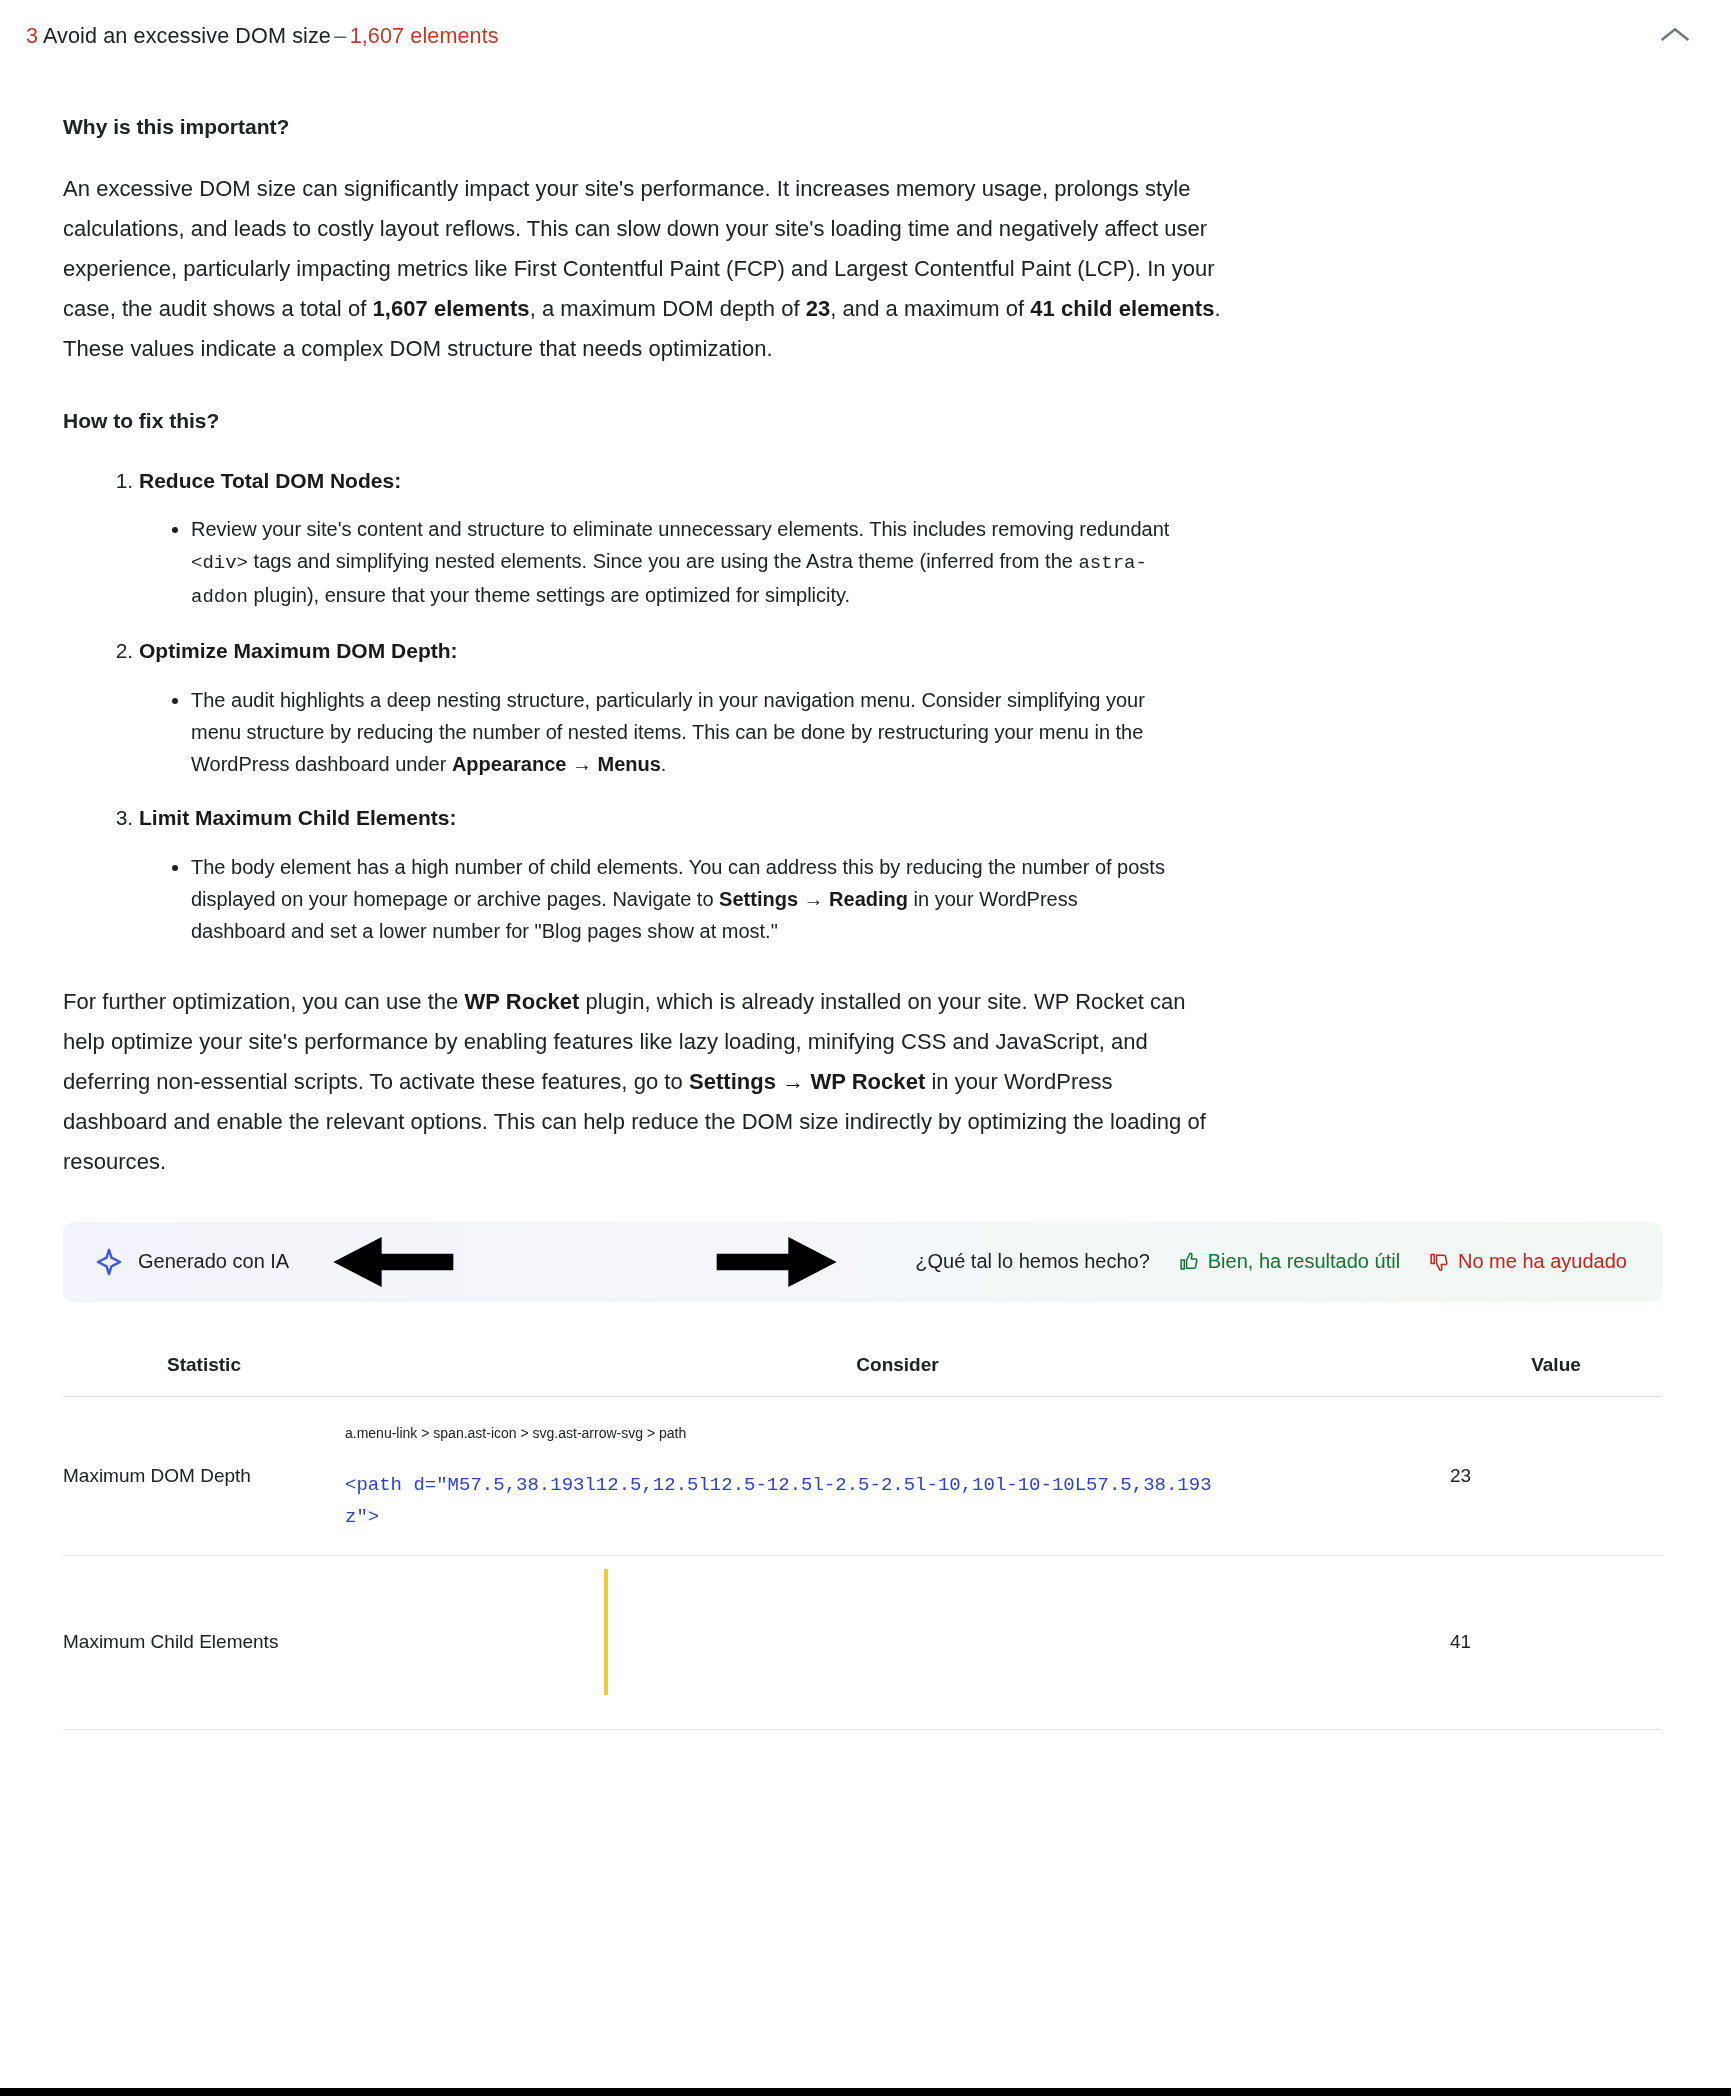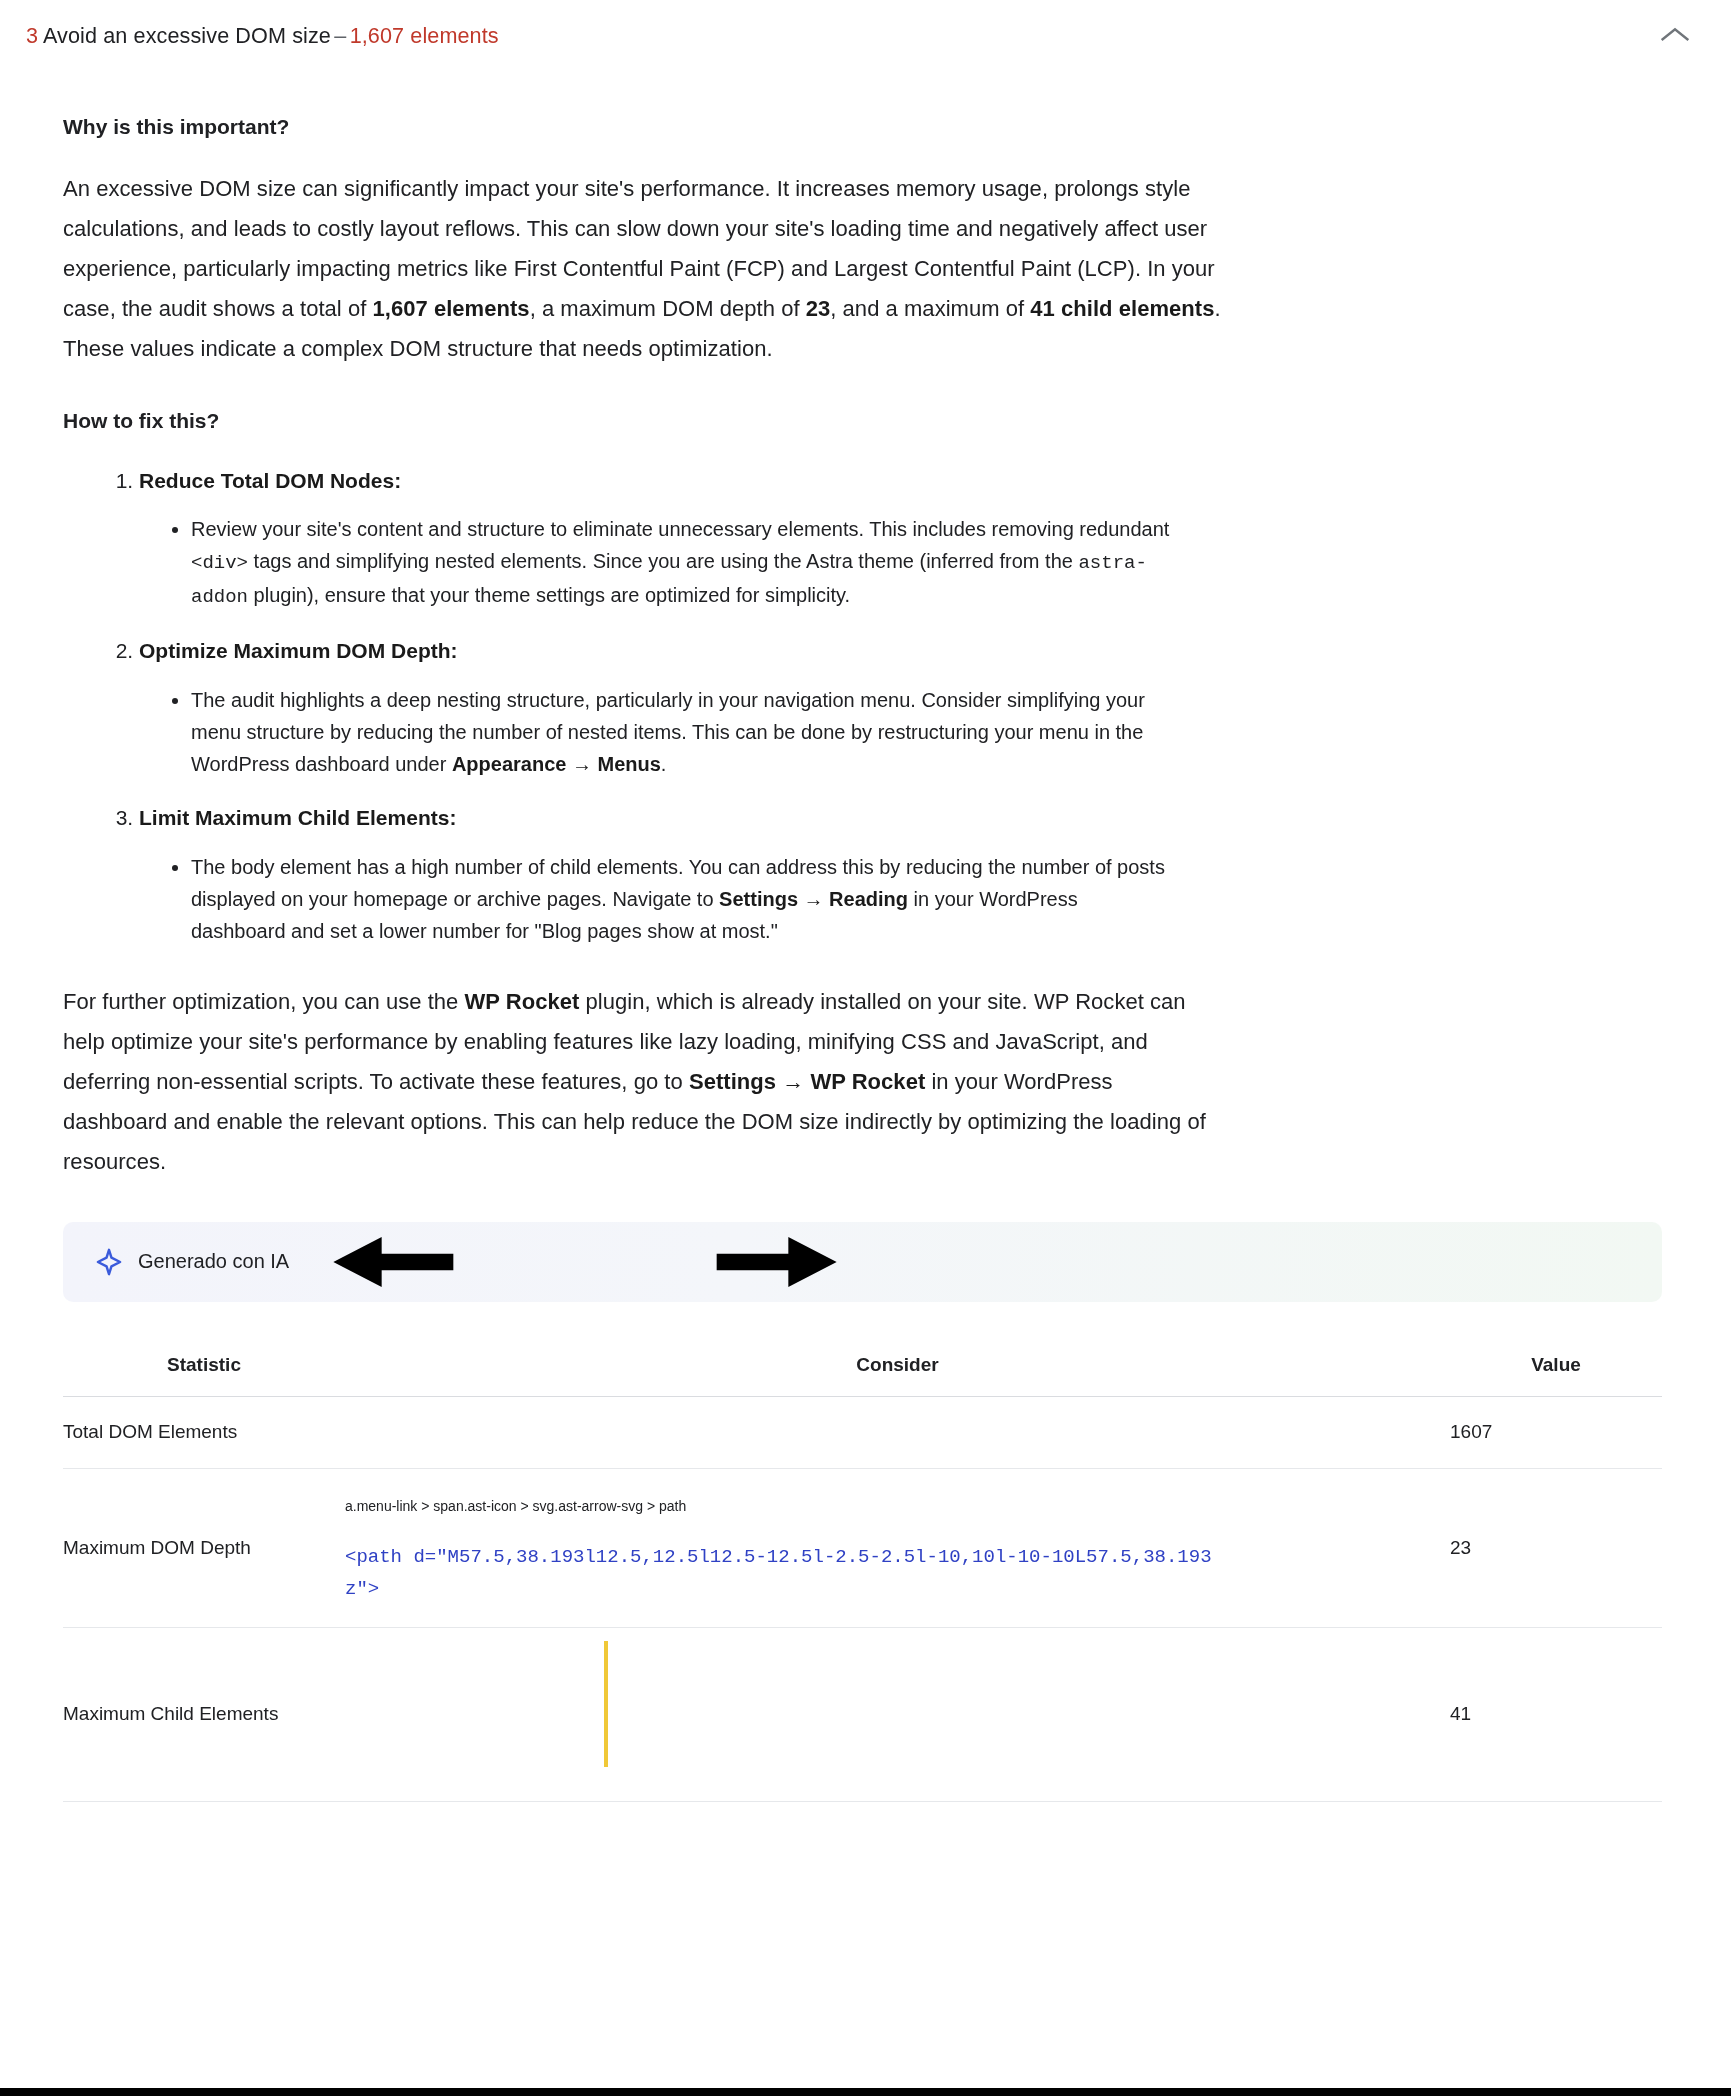--- a/index.html
+++ b/index.html
@@ -191,20 +191,35 @@
   <p class="para" style="margin-top:35px"><span>For further optimization, you can use the </span><b>WP Rocket</b><span> plugin, which is already installed on your site. WP Rocket can help optimize your site's performance by enabling features like lazy loading, minifying CSS and JavaScript, and deferring non-essential scripts. To activate these features, go to </span><b>Settings → WP Rocket</b><span> in your WordPress dashboard and enable the relevant options. This can help reduce the DOM size indirectly by optimizing the loading of resources.</span></p>
 </div>
 
 <div class="ai-bar">
   <div class="ai-left">
     <svg class="sparkle" viewBox="0 0 24 24">
       <path d="M12 1.6 L14.1 8.2 L21.5 12 L14.1 15.8 L12 22.4 L9.9 15.8 L2.5 12 L9.9 8.2 Z" fill="none" stroke="#3b5bdb" stroke-width="2.1" stroke-linejoin="round"></path>
     </svg>
     <span class="ai-gen-label">Generado con IA</span>
   </div>
+  <div class="ai-right">
+    <span class="ai-q">¿Qué tal lo hemos hecho?</span>
+    <button class="vote up">
+      <svg width="21.6" height="21.6" viewBox="0 0 24 24">
+        <path d="M7 10v10H3.5V10H7zm2.5 0l4-7.5c1.3.1 2 .9 1.9 2.1L14.8 9h4.6c1 0 1.7.9 1.5 1.9l-1.5 7c-.15.75-.8 1.3-1.6 1.3H9.5V10z" fill="none" stroke="#137333" stroke-width="1.7" stroke-linejoin="round"></path>
+      </svg>
+      <span>Bien, ha resultado útil</span>
+    </button>
+    <button class="vote down">
+      <svg width="21.6" height="21.6" viewBox="0 0 24 24">
+        <path d="M7 14V4H3.5v10H7zm2.5 0l4 7.5c1.3-.1 2-.9 1.9-2.1L14.8 15h4.6c1 0 1.7-.9 1.5-1.9l-1.5-7c-.15-.75-.8-1.3-1.6-1.3H9.5V14z" fill="none" stroke="#c5221f" stroke-width="1.7" stroke-linejoin="round"></path>
+      </svg>
+      <span>No me ha ayudado</span>
+    </button>
+  </div>
 
   <svg class="anno-arrow" style="left:267px; top:10px;" width="125" height="60" viewBox="0 0 150 72">
     <path d="M148 26 L62 26 L62 6 L4 36 L62 66 L62 46 L148 46 Z" fill="#000000"></path>
   </svg>
   <svg class="anno-arrow" style="left:652px; top:10px;" width="125" height="60" viewBox="0 0 150 72">
     <path d="M2 26 L88 26 L88 6 L146 36 L88 66 L88 46 L2 46 Z" fill="#000000"></path>
   </svg>
 </div>
 
 <table class="stats">
@@ -214,25 +229,20 @@
       <col class="c-val">
     </colgroup>
   <thead>
     <tr>
       <th>Statistic</th>
       <th>Consider</th>
       <th class="c-val-cell">Value</th>
     </tr>
   </thead>
   <tbody>
-    <tr>
-      <td>Total DOM Elements</td>
-      <td></td>
-      <td class="c-val-cell">1607</td>
-    </tr>
     <tr class="row-tall">
       <td>Maximum DOM Depth</td>
       <td>
         <span class="sel-path">a.menu-link &gt; span.ast-icon &gt; svg.ast-arrow-svg &gt; path</span>
         <code class="code-snippet">&lt;path d="M57.5,38.193l12.5,12.5l12.5-12.5l-2.5-2.5l-10,10l-10-10L57.5,38.193z"&gt;</code>
       </td>
       <td class="c-val-cell">23</td>
     </tr>
     <tr>
       <td>Maximum Child Elements</td>

